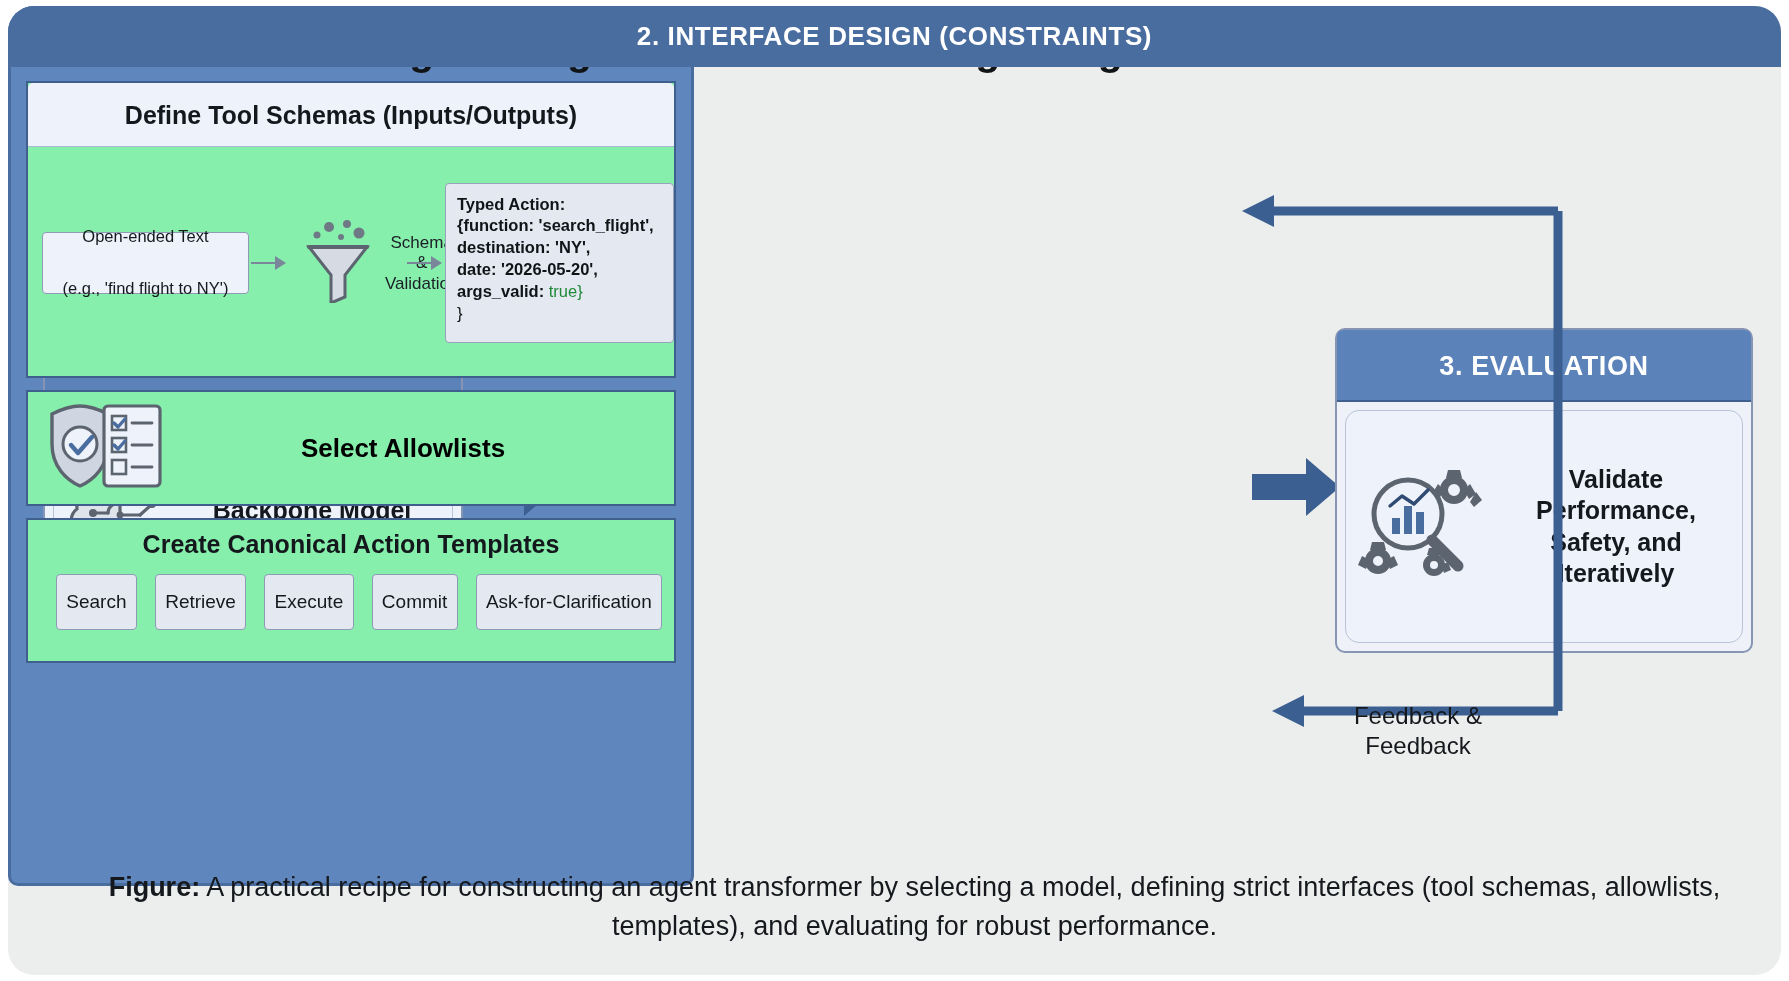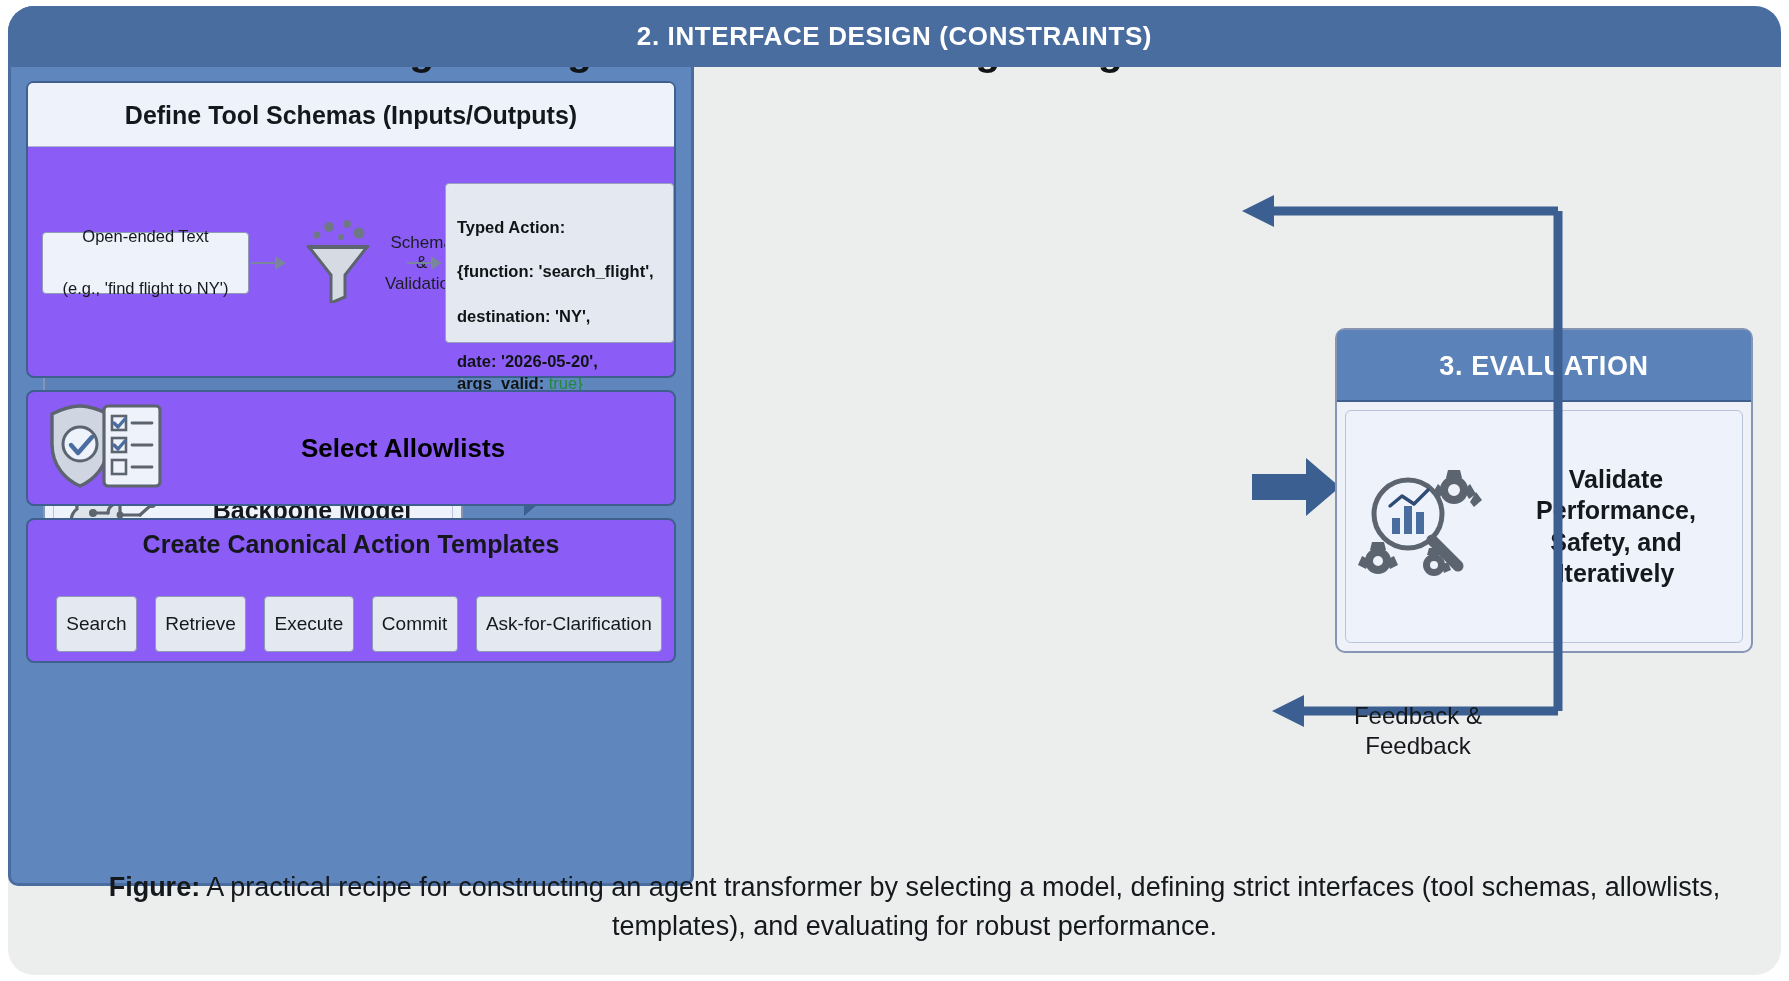--- a/index.html
+++ b/index.html
@@ -91,23 +91,23 @@
     width: calc(100% + 2px);
     height: 62px; line-height: 62px;
     font-size: 26px;
     background: #4a6da0;
     border-bottom: none;
     border-radius: 8px 8px 0 0;
   }
 
   .subpanel {
     position: absolute;
-    background: #8b5cf6;
+    background: #86efac;
     border: 2px solid #3f5f8e;
-    border-radius: 8px;
+    border-radius: 0;
   }
   .subpanel-title {
     text-align: center;
     font-weight: bold;
     color: #14181d;
   }
 
   
   #tool-schemas { left: 18px; top: 75px; width: 650px; height: 297px; }
   #tool-schemas .subpanel-title {
@@ -156,40 +156,40 @@
     font-size: 17px; line-height: 1.2; text-align: center; color: #1b1f25;
   }
   #typed-action-box {
     width: 240px; height: 160px;
     background: #e4e8f0;
     border: 1px solid #97a3ba;
     border-radius: 4px;
     padding: 10px 11px;
     font-size: 16.5px; line-height: 1.33; color: #111417;
   }
-  #typed-action-box .k { font-weight: bold; margin-top: 23px; }
+  #typed-action-box .k { font-weight: bold; }
   #typed-action-box .truelit { color: #1f8a3b; }
 
   
   #allowlists { left: 18px; top: 384px; width: 650px; height: 116px; display: flex; align-items: center; }
   #shield-icon { margin-left: 16px; width: 128px; flex: 0 0 128px; }
   #allowlists-label {
     flex: 1 1 auto; text-align: center; font-size: 26px; font-weight: bold;
     padding-right: 40px;
   }
 
   
   #templates { left: 18px; top: 512px; width: 650px; height: 145px; }
   #templates .subpanel-title {
     position: absolute; left: 0; top: 10px; width: 100%;
     font-size: 25px;
   }
   #template-chips {
     position: absolute; left: 28px; right: 12px; top: 54px;
-    display: flex; gap: 18px; margin-top: 22px;
+    display: flex; gap: 18px;
   }
   .chip {
     flex: 1 1 auto;
     height: 56px;
     background: #e4e8f0;
     border: 1px solid #8e9bb4;
     border-radius: 4px;
     display: flex; align-items: center; justify-content: center;
     text-align: center;
     font-size: 19px; line-height: 1.15;
@@ -203,21 +203,21 @@
     border-radius: 10px;
   }
   #evaluation .panel-header {
     height: 72px; line-height: 72px; font-size: 27px;
   }
   #evaluation-body {
     position: absolute;
     left: 8px; top: 80px; right: 8px; bottom: 8px;
     background: #eef2fa;
     border: 1px solid #b9c4da;
-    border-radius: 6px;
+    border-radius: 14px;
     display: flex; align-items: center;
   }
   #eval-icon { width: 140px; flex: 0 0 140px; margin-left: 4px; }
   #evaluation-text {
     flex: 1 1 auto; text-align: center;
     font-size: 25px; font-weight: bold; line-height: 1.25; color: #15181c;
   }
 
   
   .big-arrow { position: absolute; }

